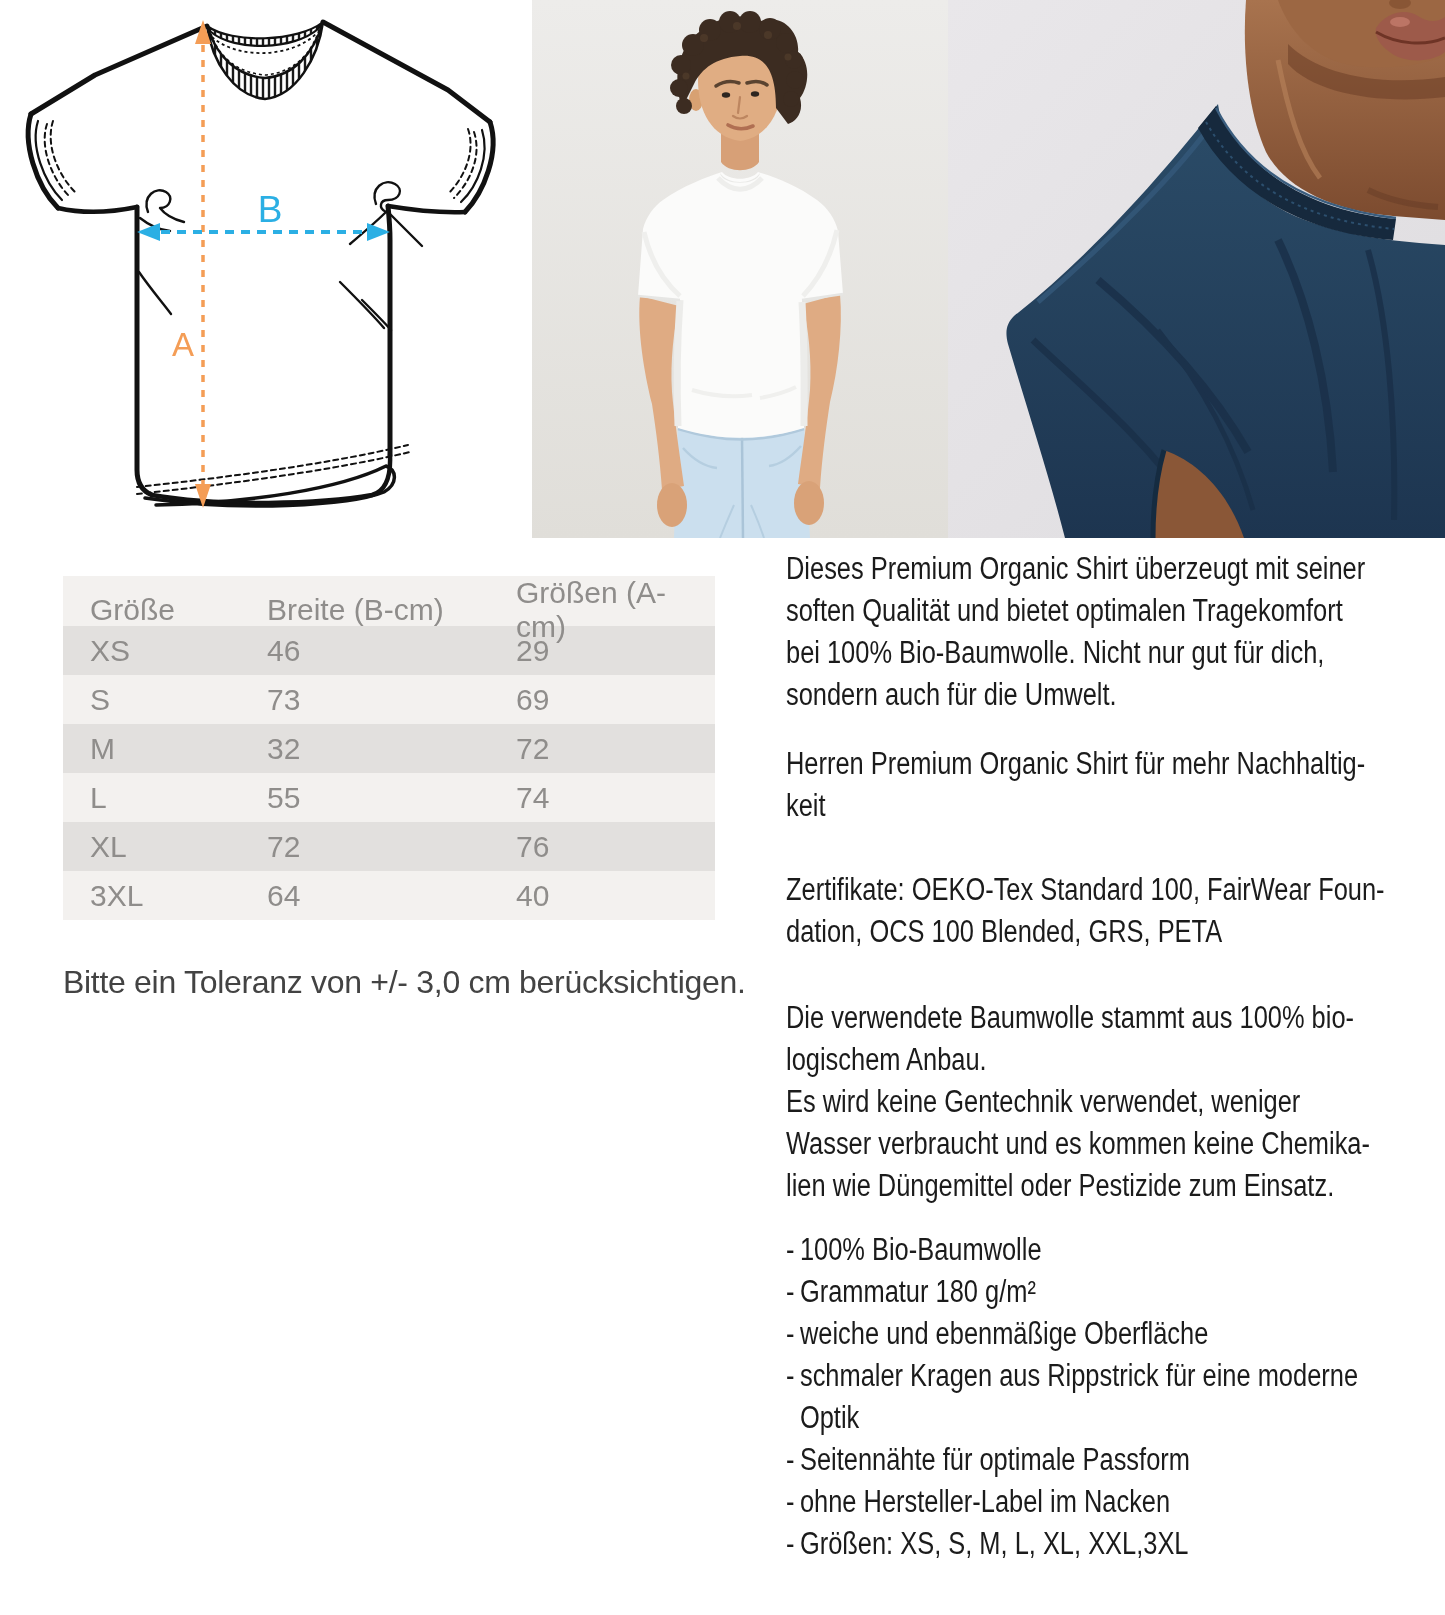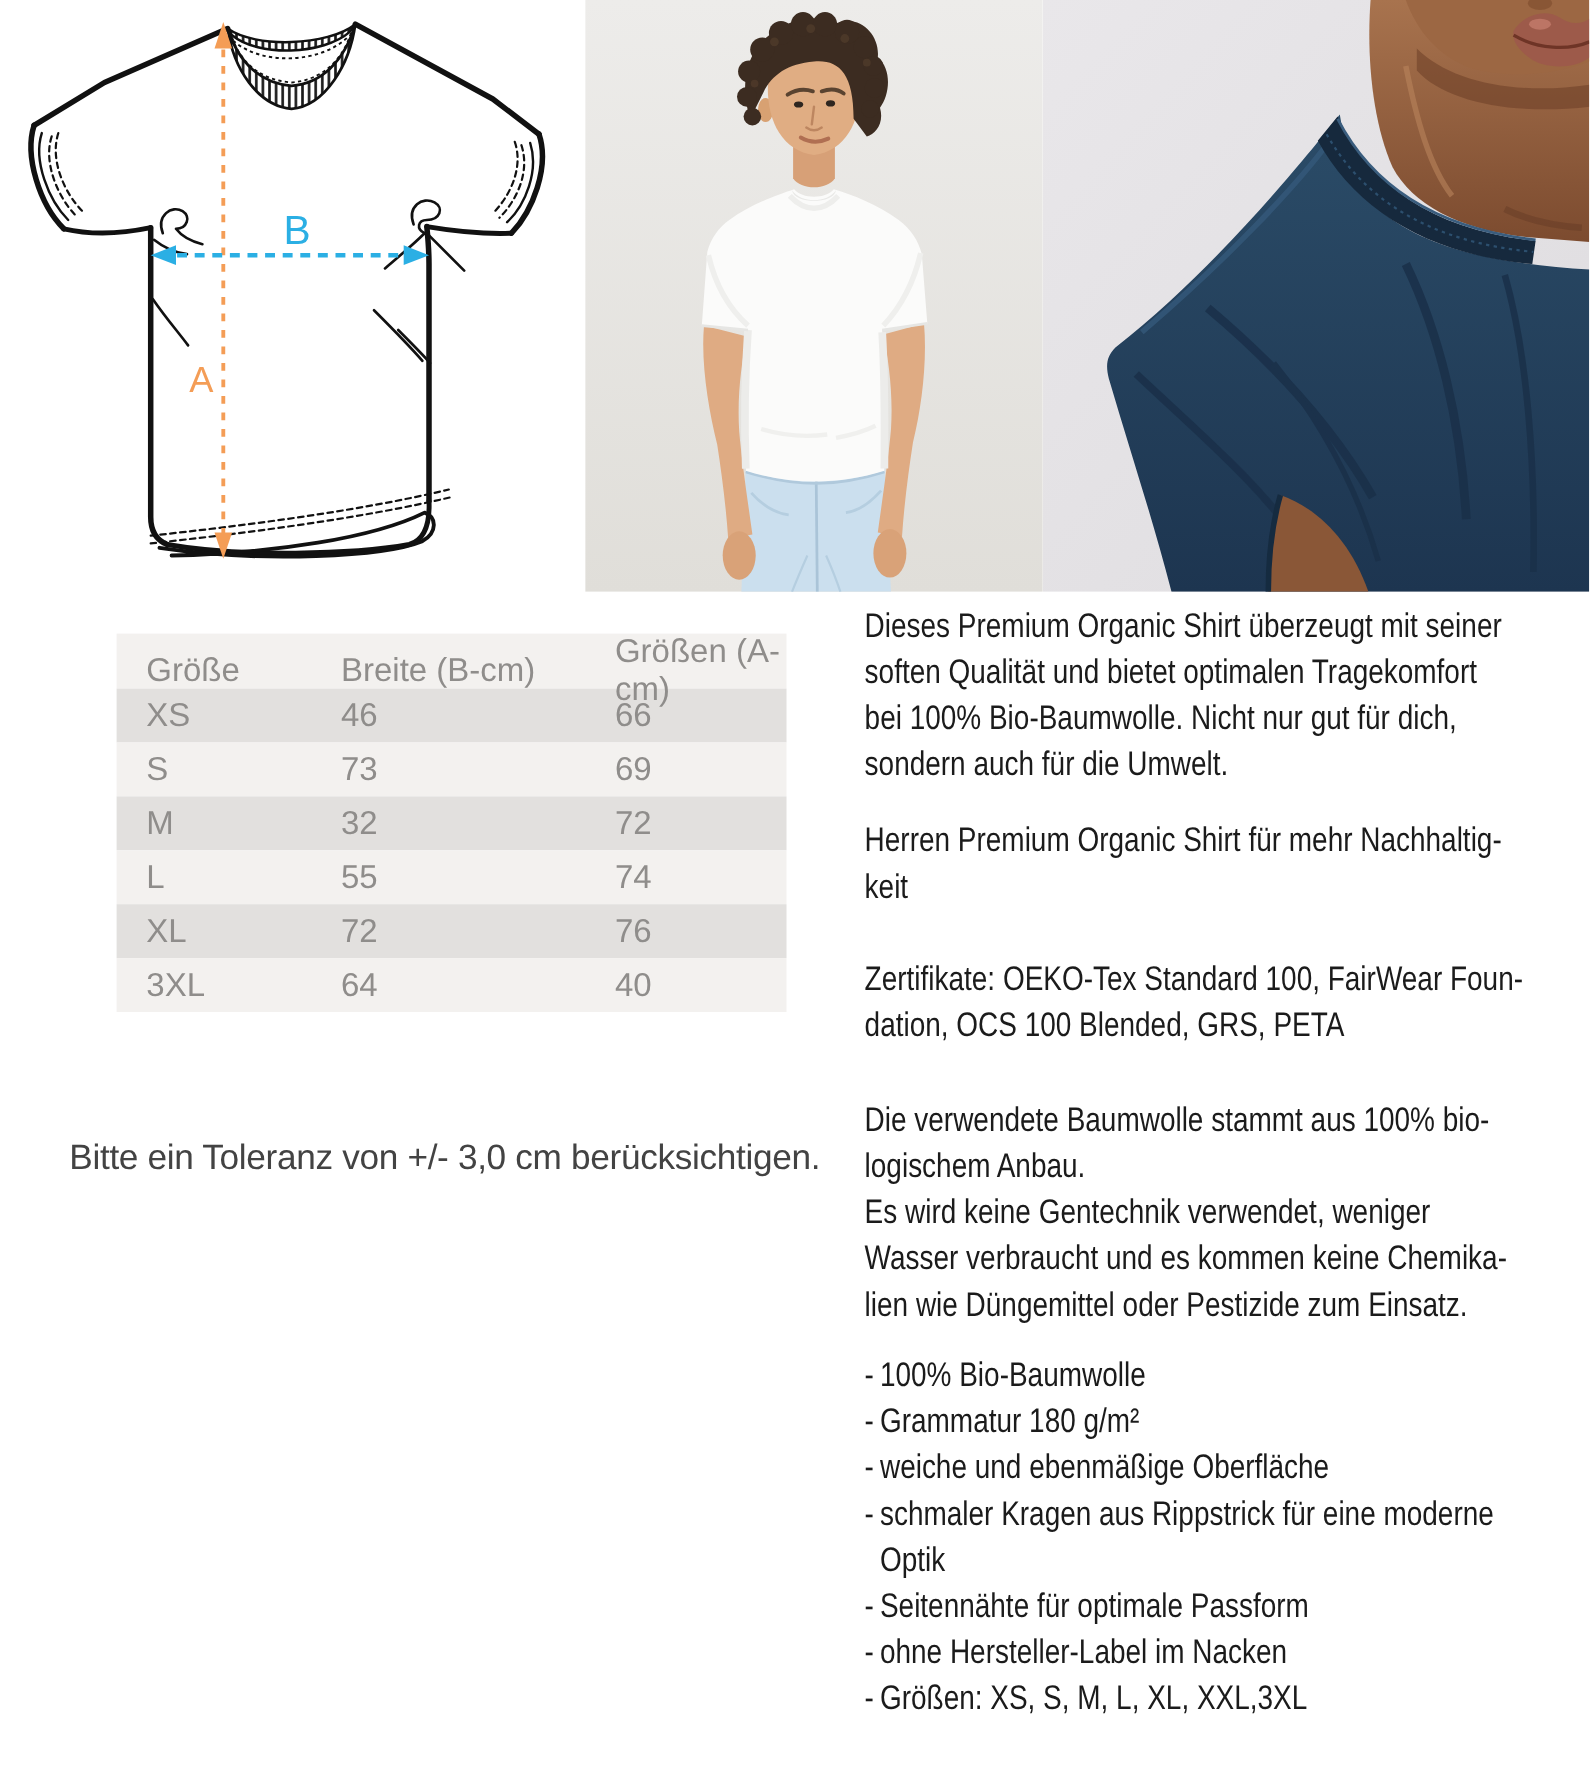--- a/index.html
+++ b/index.html
@@ -8,27 +8,27 @@
 
   
   .fig{position:absolute;margin:0;padding:0;}
   .fig svg{display:block;}
   .diagram{left:20px;top:0;width:480px;height:520px;}
   .photo-front{left:532px;top:0;width:416px;height:538px;}
   .photo-closeup{left:948px;top:0;width:497px;height:538px;}
 
   
   .size-table{position:absolute;left:63px;top:576px;width:652px;font-size:30px;color:#8f8d8b;}
-  .thead,.trow{display:grid;grid-template-columns:177px 249px 1fr;align-items:center;padding-left:27px;margin-left:43px;}
+  .thead,.trow{display:grid;grid-template-columns:177px 249px 1fr;align-items:center;padding-left:27px;}
   .thead{height:50px;background:#f3f1ef;}
   .trow{height:49px;}
   .size-table .trow:nth-child(even){background:#e2e0de;}
   .size-table .trow:nth-child(odd){background:#f3f1ef;}
 
-  .tolerance{position:absolute;left:63px;top:1034px;margin:0;font-size:32px;color:#434343;
+  .tolerance{position:absolute;left:63px;top:964px;margin:0;font-size:32px;color:#434343;
              letter-spacing:-0.3px;white-space:pre;}
 
   
   .description{position:absolute;left:786px;top:548px;width:780px;
                transform:scaleX(0.82);transform-origin:left top;
                font-size:31px;line-height:42px;color:#1b1b1b;}
   .para{margin:0;white-space:pre-line;}
   .gap-a{margin-top:27px;}
   .gap-b{margin-top:42px;}
   .gap-c{margin-top:44px;}
@@ -243,21 +243,21 @@
 
   <div class="size-table">
     <div class="thead">
       <span>Größe</span>
       <span>Breite (B-cm)</span>
       <span>Größen (A-cm)</span>
     </div>
     <div class="trow">
         <span>XS</span>
         <span>46</span>
-        <span>66</span>
+        <span>29</span>
       </div>
       <div class="trow">
         <span>S</span>
         <span>73</span>
         <span>69</span>
       </div>
       <div class="trow">
         <span>M</span>
         <span>32</span>
         <span>72</span>

